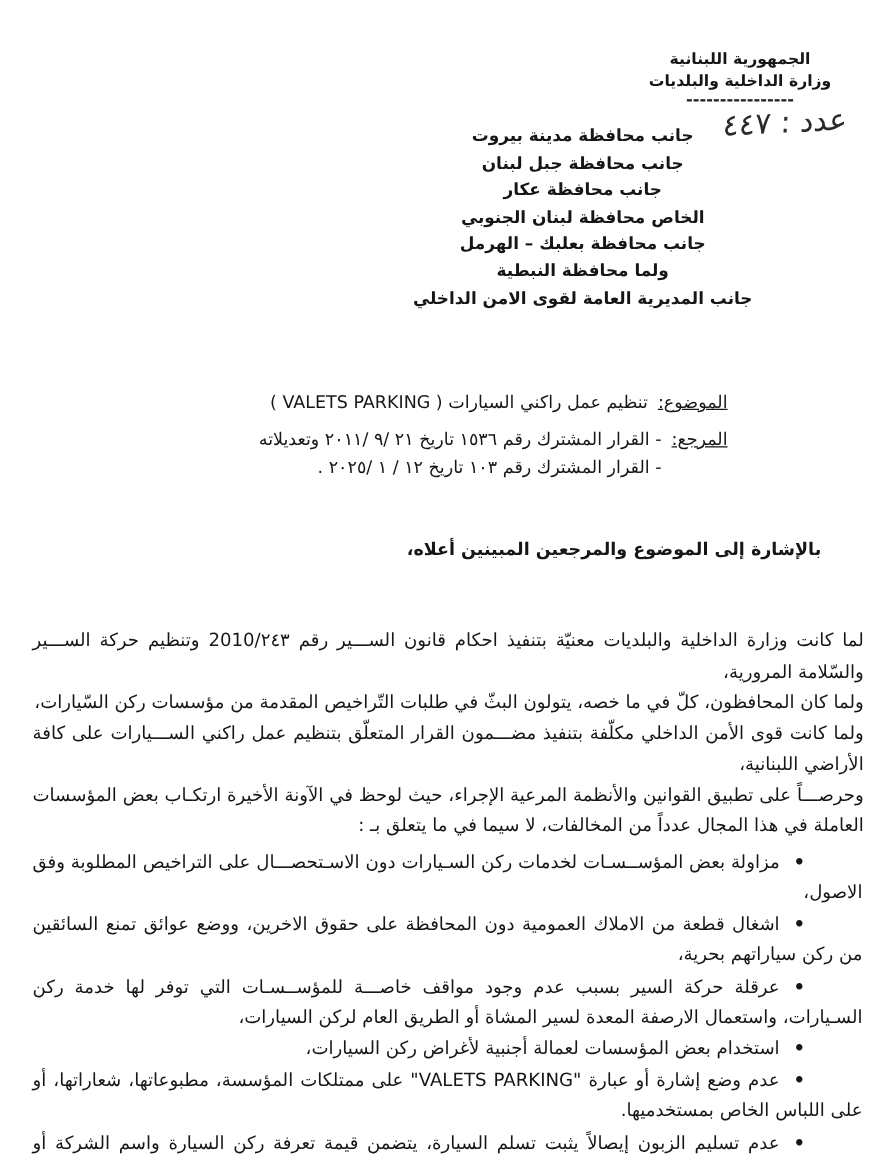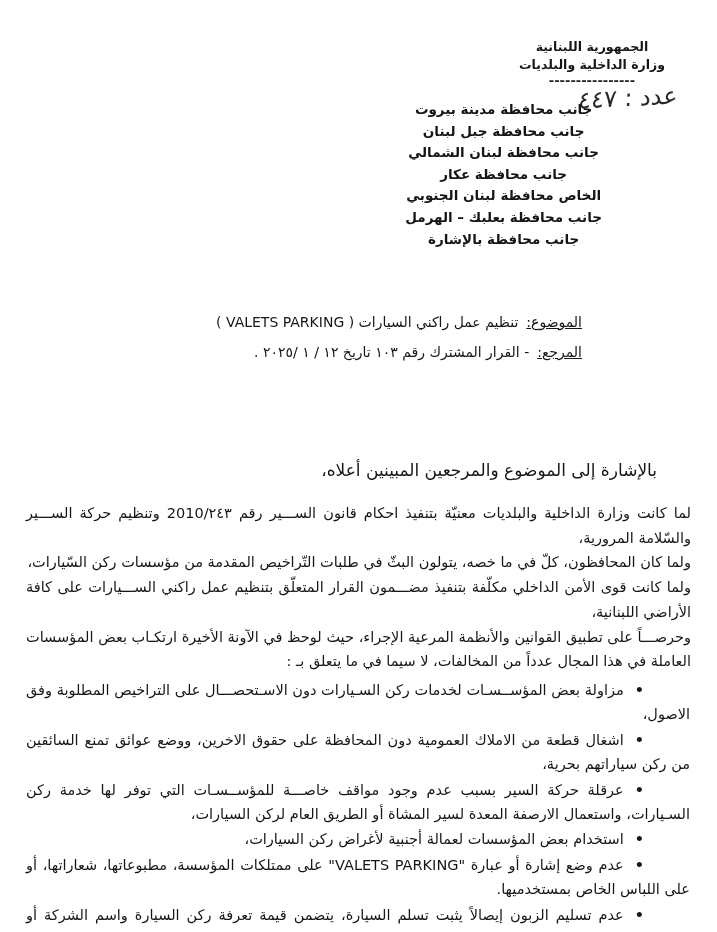--- a/index.html
+++ b/index.html
@@ -46,22 +46,22 @@
   .ref-row     { position:absolute; top:314px; right:135px; left:60px; font-size:14px; line-height:21.5px; }
   .row-flex { display:flex; align-items:flex-start; }
   .doc-label {
     font-weight:normal; text-decoration:underline; white-space:nowrap;
     margin-left:8px; flex:0 0 auto;
   }
   .ref-items div { white-space:nowrap; }
 
   
   .salutation {
-    position:absolute; top:432px; right:60px;
-    font-weight:normal; font-size:17px; white-space:nowrap;
+    position:absolute; top:404px; right:60px;
+    font-weight:bold; font-size:14px; white-space:nowrap;
   }
 
   
   .body-text {
     position:absolute; top:473px; right:26px; left:26px;
     font-size:14.5px; line-height:24.7px;
     text-align:justify;
   }
   .body-text p { margin:0; }
 
@@ -83,35 +83,36 @@
     <div>الجمهورية اللبنانية</div>
     <div>وزارة الداخلية والبلديات</div>
     <div class="sep">----------------</div>
   </div>
 
   <div class="handwritten">عدد : ٤٤٧</div>
 
   <div class="addressees">
     <div>جانب محافظة مدينة بيروت</div>
     <div>جانب محافظة جبل لبنان</div>
-    <div>جانب محافظة لبنان الشمالي</div>
     <div>جانب محافظة عكار</div>
     <div>الخاص محافظة لبنان الجنوبي</div>
     <div>جانب محافظة بعلبك – الهرمل</div>
-    <div>جانب محافظة بالإشارة</div>
+    <div>ولما محافظة النبطية</div>
+    <div>جانب المديرية العامة لقوى الامن الداخلي</div>
   </div>
 
   <div class="subject-row row-flex">
     <span class="doc-label">الموضوع:</span>
     <span>تنظيم عمل راكني السيارات ( VALETS PARKING )</span>
   </div>
 
   <div class="ref-row row-flex">
     <span class="doc-label">المرجع:</span>
     <span class="ref-items">
+      <div>- القرار المشترك رقم ١٥٣٦ تاريخ ٢١ /٩ /٢٠١١ وتعديلاته</div>
       <div>- القرار المشترك رقم ١٠٣ تاريخ ١٢ / ١ /٢٠٢٥ .</div>
     </span>
   </div>
 
   <div class="salutation">بالإشارة إلى الموضوع والمرجعين المبينين أعلاه،</div>
 
   <div class="body-text">
     <p>لما كانت وزارة الداخلية والبلديات معنيّة بتنفيذ احكام قانون الســـير رقم 2010/٢٤٣ وتنظيم حركة الســـير والسّلامة المرورية،</p>
     <p>ولما كان المحافظون، كلّ في ما خصه، يتولون البثّ في طلبات التّراخيص المقدمة من مؤسسات ركن السّيارات،</p>
     <p>ولما كانت قوى الأمن الداخلي مكلّفة بتنفيذ مضـــمون القرار المتعلّق بتنظيم عمل راكني الســـيارات على كافة الأراضي اللبنانية،</p>

